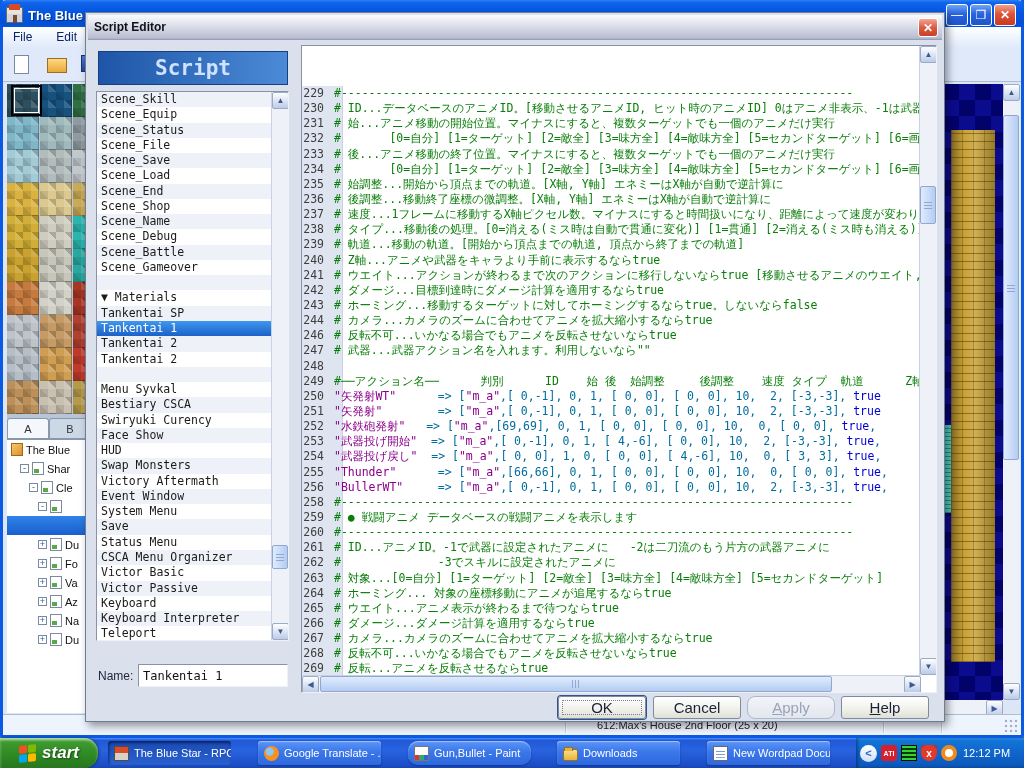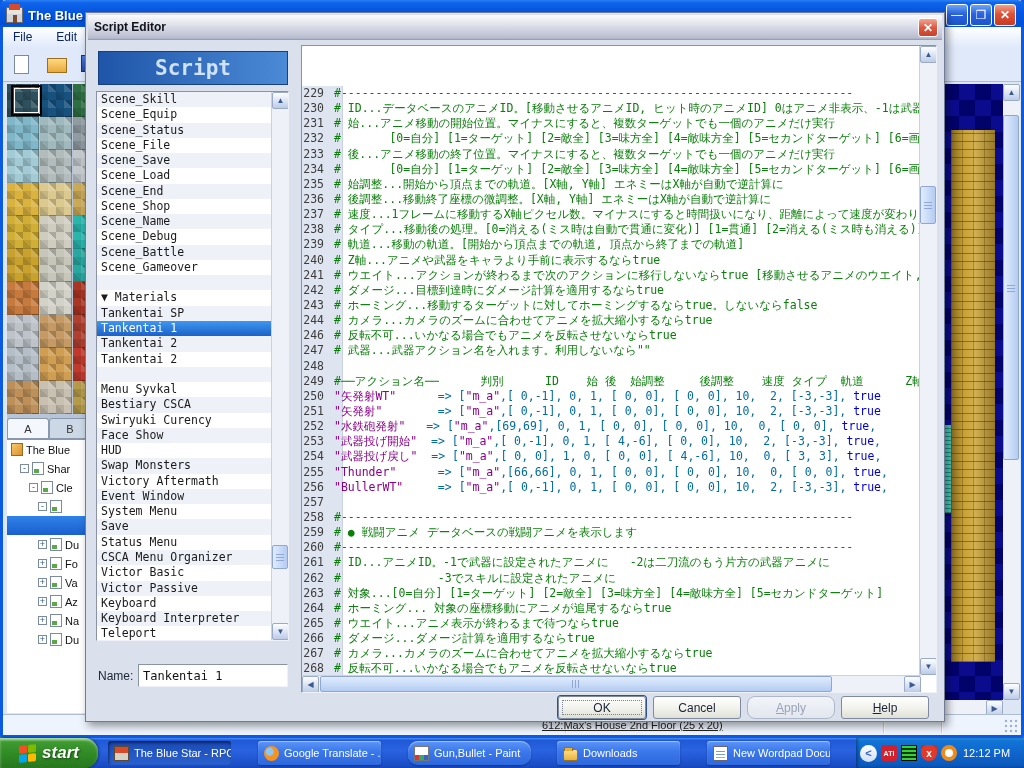--- a/index.html
+++ b/index.html
@@ -75,21 +75,21 @@
   .sb-thumb { position:absolute; background:linear-gradient(90deg,#e0ecfd,#b4ccf2); border:1px solid #90a8d0; border-radius:2px; display:flex; align-items:center; justify-content:center; }
   .sb-thumb-h { background:linear-gradient(180deg,#e0ecfd,#b4ccf2); }
   .grip-v { width:8px; height:8px; background:repeating-linear-gradient(0deg,#8fa8d4 0 1px,transparent 1px 3px); }
   .grip-h { width:8px; height:8px; background:repeating-linear-gradient(90deg,#8fa8d4 0 1px,transparent 1px 3px); }
 
   #map-vscroll { position:absolute; left:1000px; top:84px; width:17px; height:616px; background:#eef1f8; }
   #map-hscroll { position:absolute; left:940px; top:700px; width:60px; height:17px; background:#eef1f8; }
 
   
   #bg-statusbar { position:absolute; left:0; top:714px; width:1018px; height:21px; background:#eef4fe; border-top:1px solid #aebcd4; font-size:11px; color:#222; }
-  #status-map-label { position:absolute; left:539px; top:4px;text-decoration:underline; }
+  #status-map-label { position:absolute; left:594px; top:4px; }
   .status-sep { position:absolute; top:2px; width:2px; height:16px; border-left:1px solid #c3cfdf; border-right:1px solid #fff; }
   #resize-grip { position:absolute; right:3px; bottom:2px; width:14px; height:14px;
     background:radial-gradient(circle at 2px 2px,#9fb0c8 1.4px,transparent 1.6px); background-size:5px 5px; }
 
   
   #script-dialog { position:absolute; left:85px; top:12px; width:860px; height:710px;
     background:#dae1ed; border:1px solid #6f7c94; box-shadow:3px 4px 8px rgba(0,0,0,.4); }
   .dlg-titlebar { position:absolute; left:2px; top:2px; right:2px; height:25px;
     background:linear-gradient(180deg,#fbfbfd,#dcdfe9 45%,#b9bdd0 95%,#a9aec4);
     border-bottom:1px solid #98a0b8; display:flex; align-items:center; padding:0 6px; }
@@ -126,21 +126,21 @@
   .code-line { height:15.15px; line-height:15.15px; white-space:pre; }
   .ln { display:inline-block; width:32px; text-align:right; padding-right:10px; color:#3c3c3c; }
   .cm  { color:#0a7e0a; }
   .str { color:#8a008a; }
   .pln { color:#006d9e; }
   .kw  { color:#0000d8; }
   #code-vscroll { position:absolute; right:0; top:0; width:17px; height:629px; background:#eef1f8; }
   #code-hscroll { position:absolute; left:0; bottom:0; width:619px; height:17px; background:#eef1f8; }
 
   
-  .dlg-btn { position:absolute; top:683px; width:88px; height:23px; font-size:12px; color:#1a2238;
+  .dlg-btn { position:absolute; top:683px; width:88px; height:23px; font-size:15px; color:#1a2238;
     background:linear-gradient(180deg,#fefefe,#f2f2ec 55%,#dedfd5); border:1px solid #7f8aa0; border-radius:3px;
     display:flex; align-items:center; justify-content:center; }
   .dlg-btn span { display:block; }
   .dlg-btn.default { box-shadow:0 0 0 1px #31528f; }
   .dlg-btn.default::after { content:""; position:absolute; inset:3px; border:1px dotted #7a8094; }
   .dlg-btn.disabled { color:#9aa3b8; border-color:#aeb8cc; background:linear-gradient(180deg,#f2f4f8,#e2e6ee);border-radius:8px; }
   .dlg-btn.mnemonic span::first-letter { text-decoration:underline; }
 
   
   #taskbar { position:absolute; left:0; top:738px; width:1024px; height:30px;
@@ -399,21 +399,20 @@
           <div class="code-line"><span class="ln">247</span><span class="cm"># 武器...武器アクション名を入れます。利用しないなら""</span></div>
           <div class="code-line"><span class="ln">248</span><span class="cm"></span></div>
           <div class="code-line"><span class="ln">249</span><span class="cm">#──アクション名──      判別      ID    始 後  始調整     後調整    速度 タイプ  軌道      Z軸       ウエ</span></div>
           <div class="code-line"><span class="ln">250</span><span class="str">"矢発射WT"</span><span class="pln">      =&gt; [</span><span class="str">"m_a"</span><span class="pln">,[ 0,-1], 0, 1, [ 0, 0], [ 0, 0], 10,  2, [-3,-3], </span><span class="kw">true</span></div>
           <div class="code-line"><span class="ln">251</span><span class="str">"矢発射"</span><span class="pln">        =&gt; [</span><span class="str">"m_a"</span><span class="pln">,[ 0,-1], 0, 1, [ 0, 0], [ 0, 0], 10,  2, [-3,-3], </span><span class="kw">true</span></div>
           <div class="code-line"><span class="ln">252</span><span class="str">"水鉄砲発射"</span><span class="pln">   =&gt; [</span><span class="str">"m_a"</span><span class="pln">,[69,69], 0, 1, [ 0, 0], [ 0, 0], 10,  0, [ 0, 0], </span><span class="kw">true</span><span class="pln">,</span></div>
           <div class="code-line"><span class="ln">253</span><span class="str">"武器投げ開始"</span><span class="pln">  =&gt; [</span><span class="str">"m_a"</span><span class="pln">,[ 0,-1], 0, 1, [ 4,-6], [ 0, 0], 10,  2, [-3,-3], </span><span class="kw">true</span><span class="pln">,</span></div>
           <div class="code-line"><span class="ln">254</span><span class="str">"武器投げ戻し"</span><span class="pln">  =&gt; [</span><span class="str">"m_a"</span><span class="pln">,[ 0, 0], 1, 0, [ 0, 0], [ 4,-6], 10,  0, [ 3, 3], </span><span class="kw">true</span><span class="pln">,</span></div>
           <div class="code-line"><span class="ln">255</span><span class="str">"Thunder"</span><span class="pln">      =&gt; [</span><span class="str">"m_a"</span><span class="pln">,[66,66], 0, 1, [ 0, 0], [ 0, 0], 10,  0, [ 0, 0], </span><span class="kw">true</span><span class="pln">,</span></div>
           <div class="code-line"><span class="ln">256</span><span class="str">"BullerWT"</span><span class="pln">     =&gt; [</span><span class="str">"m_a"</span><span class="pln">,[ 0,-1], 0, 1, [ 0, 0], [ 0, 0], 10,  2, [-3,-3], </span><span class="kw">true</span><span class="pln">,</span></div>
-          <div class="code-line"><span class="ln">257</span><span class="cm"></span></div>
           <div class="code-line"><span class="ln">258</span><span class="cm">#--------------------------------------------------------------------------</span></div>
           <div class="code-line"><span class="ln">259</span><span class="cm"># ● 戦闘アニメ データベースの戦闘アニメを表示します</span></div>
           <div class="code-line"><span class="ln">260</span><span class="cm">#--------------------------------------------------------------------------</span></div>
           <div class="code-line"><span class="ln">261</span><span class="cm"># ID...アニメID。-1で武器に設定されたアニメに   -2は二刀流のもう片方の武器アニメに</span></div>
           <div class="code-line"><span class="ln">262</span><span class="cm">#              -3でスキルに設定されたアニメに</span></div>
           <div class="code-line"><span class="ln">263</span><span class="cm"># 対象...[0=自分] [1=ターゲット] [2=敵全] [3=味方全] [4=敵味方全] [5=セカンドターゲット]</span></div>
           <div class="code-line"><span class="ln">264</span><span class="cm"># ホーミング... 対象の座標移動にアニメが追尾するならtrue</span></div>
           <div class="code-line"><span class="ln">265</span><span class="cm"># ウエイト...アニメ表示が終わるまで待つならtrue</span></div>
           <div class="code-line"><span class="ln">266</span><span class="cm"># ダメージ...ダメージ計算を適用するならtrue</span></div>
           <div class="code-line"><span class="ln">267</span><span class="cm"># カメラ...カメラのズームに合わせてアニメを拡大縮小するならtrue</span></div>

